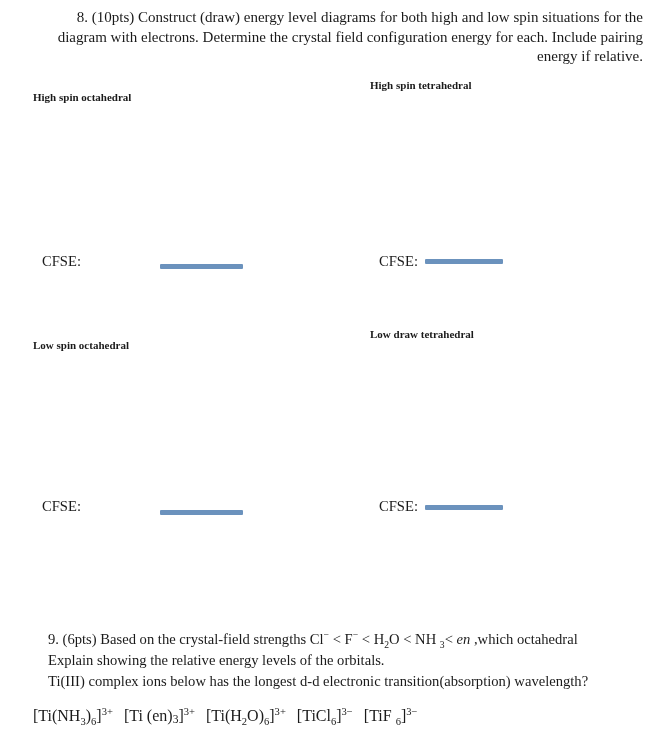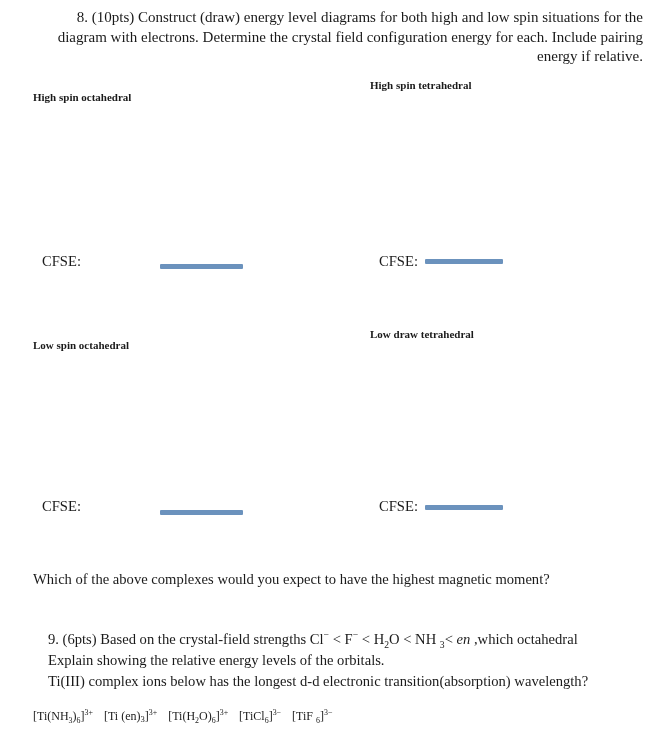--- a/index.html
+++ b/index.html
@@ -113,21 +113,21 @@
     width: 615px;
     font-size: 14.6px;
     line-height: 21px;
   }
   .q9-intro .ln { display: block; white-space: nowrap; }
 
   .ion-list {
     position: absolute;
     left: 33px;
     top: 706px;
-    font-size: 12px;
+    font-size: 16px;
     line-height: 20px;
     white-space: nowrap;
   }
   .ion {
     display: inline-block;
     margin-right: 11px;
   }
   .ion:last-child { margin-right: 0; }
   .ion .sub-base {
     font-size: 0.72em;
@@ -164,21 +164,20 @@
 
   <div class="workspace ws-ls-oct"></div>
   <div class="workspace ws-ls-tet"></div>
 
   <div class="cfse-label cfse-l2">CFSE:</div>
   <div class="answer-rule rule-l2" style="background: rgb(107, 146, 189);"></div>
 
   <div class="cfse-label cfse-r2">CFSE:</div>
   <div class="answer-rule rule-r2" style="background: rgb(107, 146, 189);"></div>
 
-  <div class="magnetic-q">Which of the above complexes would you expect to have the highest magnetic moment?</div>
 
   <div class="q9-intro">
     <span class="ln"><span>9. (6pts) Based on the crystal-field strengths  Cl</span><sup class="sup">−</sup><span> &lt; F</span><sup class="sup">−</sup><span> &lt; H</span><sub class="sub">2</sub><span>O &lt; NH </span><sub class="sub">3</sub><span>&lt; </span><span class="ital">en</span><span> ,which octahedral</span></span>
     <span class="ln">Explain showing the relative energy levels of the orbitals.</span>
     <span class="ln">Ti(III) complex ions below has the longest d-d electronic transition(absorption) wavelength?</span>
   </div>
 
   <div class="ion-list"><span class="ion"><span>[Ti(NH</span><sub class="sub">3</sub><span>)</span><sub class="sub">6</sub><span>]</span><sup class="sup">3+</sup></span><span class="ion"><span>[Ti (en)</span><span class="sub-base">3</span><span>]</span><sup class="sup">3+</sup></span><span class="ion"><span>[Ti(H</span><sub class="sub">2</sub><span>O)</span><sub class="sub">6</sub><span>]</span><sup class="sup">3+</sup></span><span class="ion"><span>[TiCl</span><sub class="sub">6</sub><span>]</span><sup class="sup">3−</sup></span><span class="ion"><span>[TiF </span><sub class="sub">6</sub><span>]</span><sup class="sup">3−</sup></span></div>
 
 </div>

